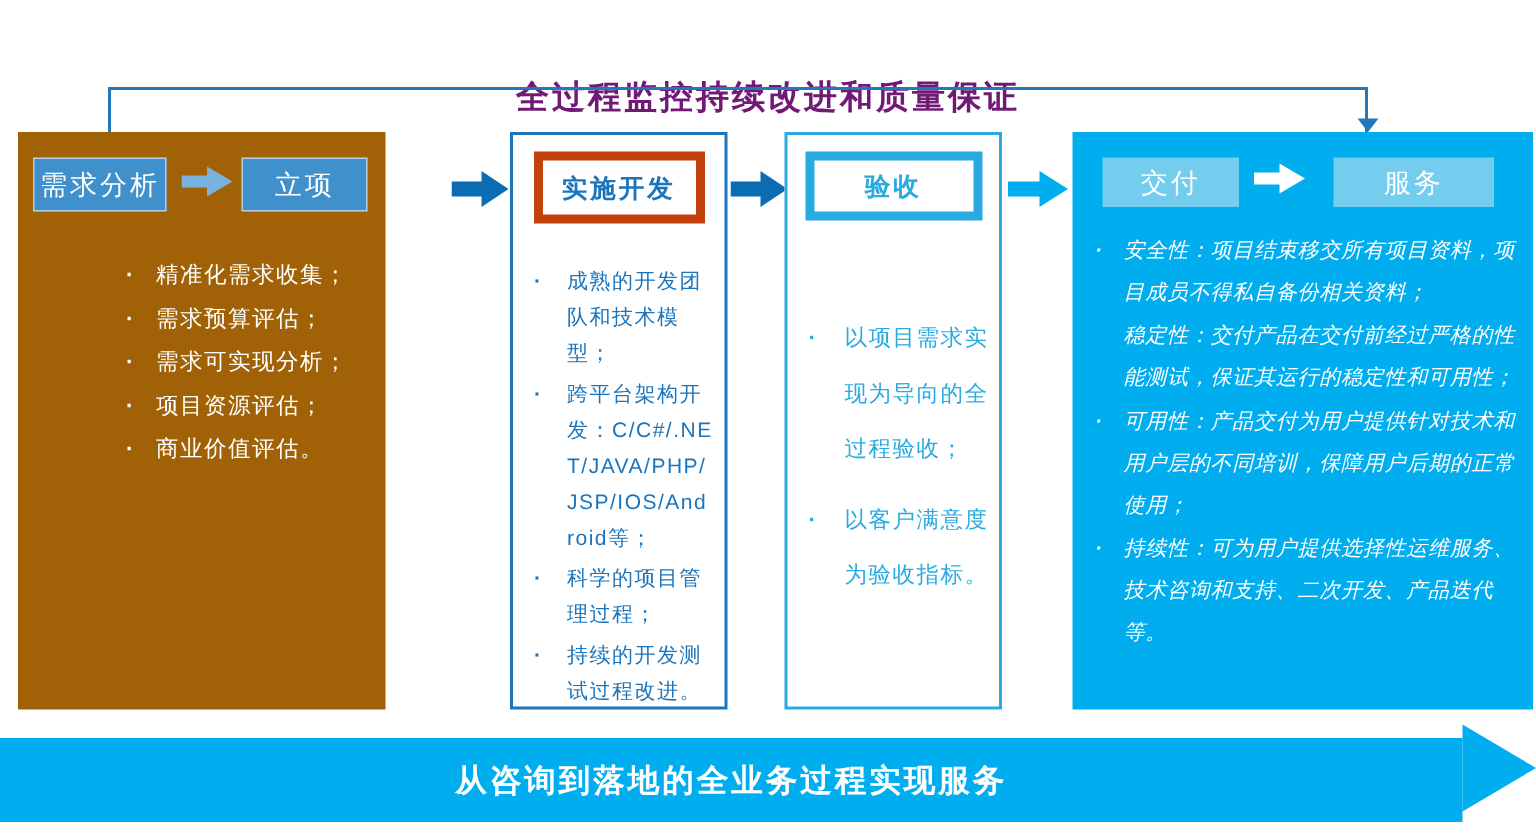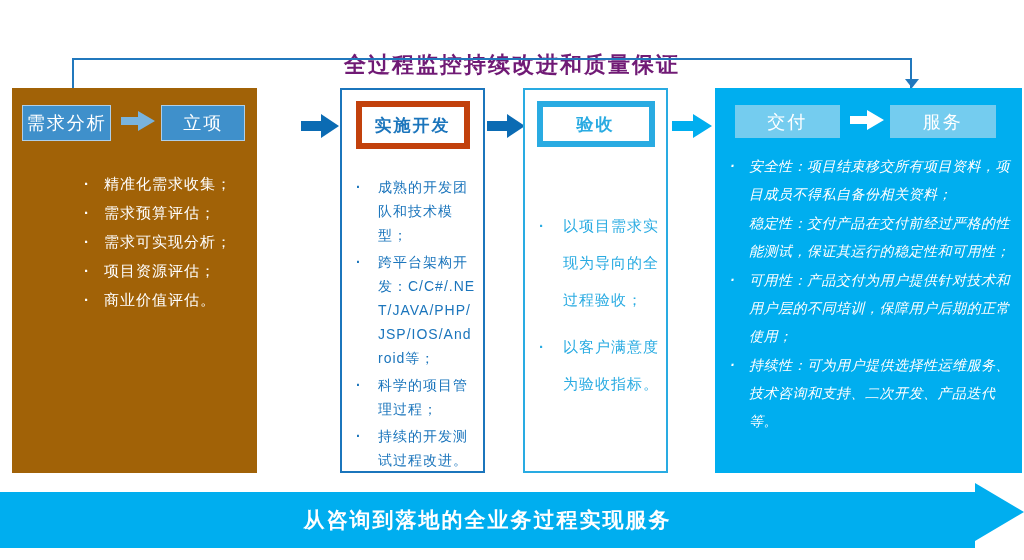--- a/index.html
+++ b/index.html
@@ -48,21 +48,21 @@
   .box-header.cyan { width:118px; height:46px; border-color:#29abe2; color:#29abe2; }
   .s3-list { margin-top:60px; padding-left:14px; width:134px; color:#29abe2;
     font-size:15px; letter-spacing:1px; }
   .s3-list li { position:relative; padding-left:24px; line-height:37px; margin-bottom:10px; }
 
   
   .stage4 { left:715px; width:307px; background:#00aeef; color:#fff; }
   .s4-header { display:flex; align-items:center; margin:17px 26px 0 20px; }
   .s4-btn { background:#74ccef; color:#fff; font-size:18px; letter-spacing:2px;
     height:33px; display:flex; align-items:center; justify-content:center; }
-  .s4-btn.b1 { width:105px; }
+  .s4-btn.b1 { width:91px; }
   .s4-btn.b2 { width:107px; margin-left:auto; }
   .s4-list { margin:14px 10px 0 15px; font-size:14px; letter-spacing:0.5px;font-style:italic; }
   .s4-list li { position:relative; padding-left:19px; line-height:28px; margin-bottom:1px; }
 
   
   .flow-icon { position:absolute; top:112px; }
   .fa1 { left:301px; } .fa2 { left:487px; } .fa3 { left:672px; }
 
   
   .flow-arrow-body { position:absolute; left:0; top:492px; width:975px; height:56px;

